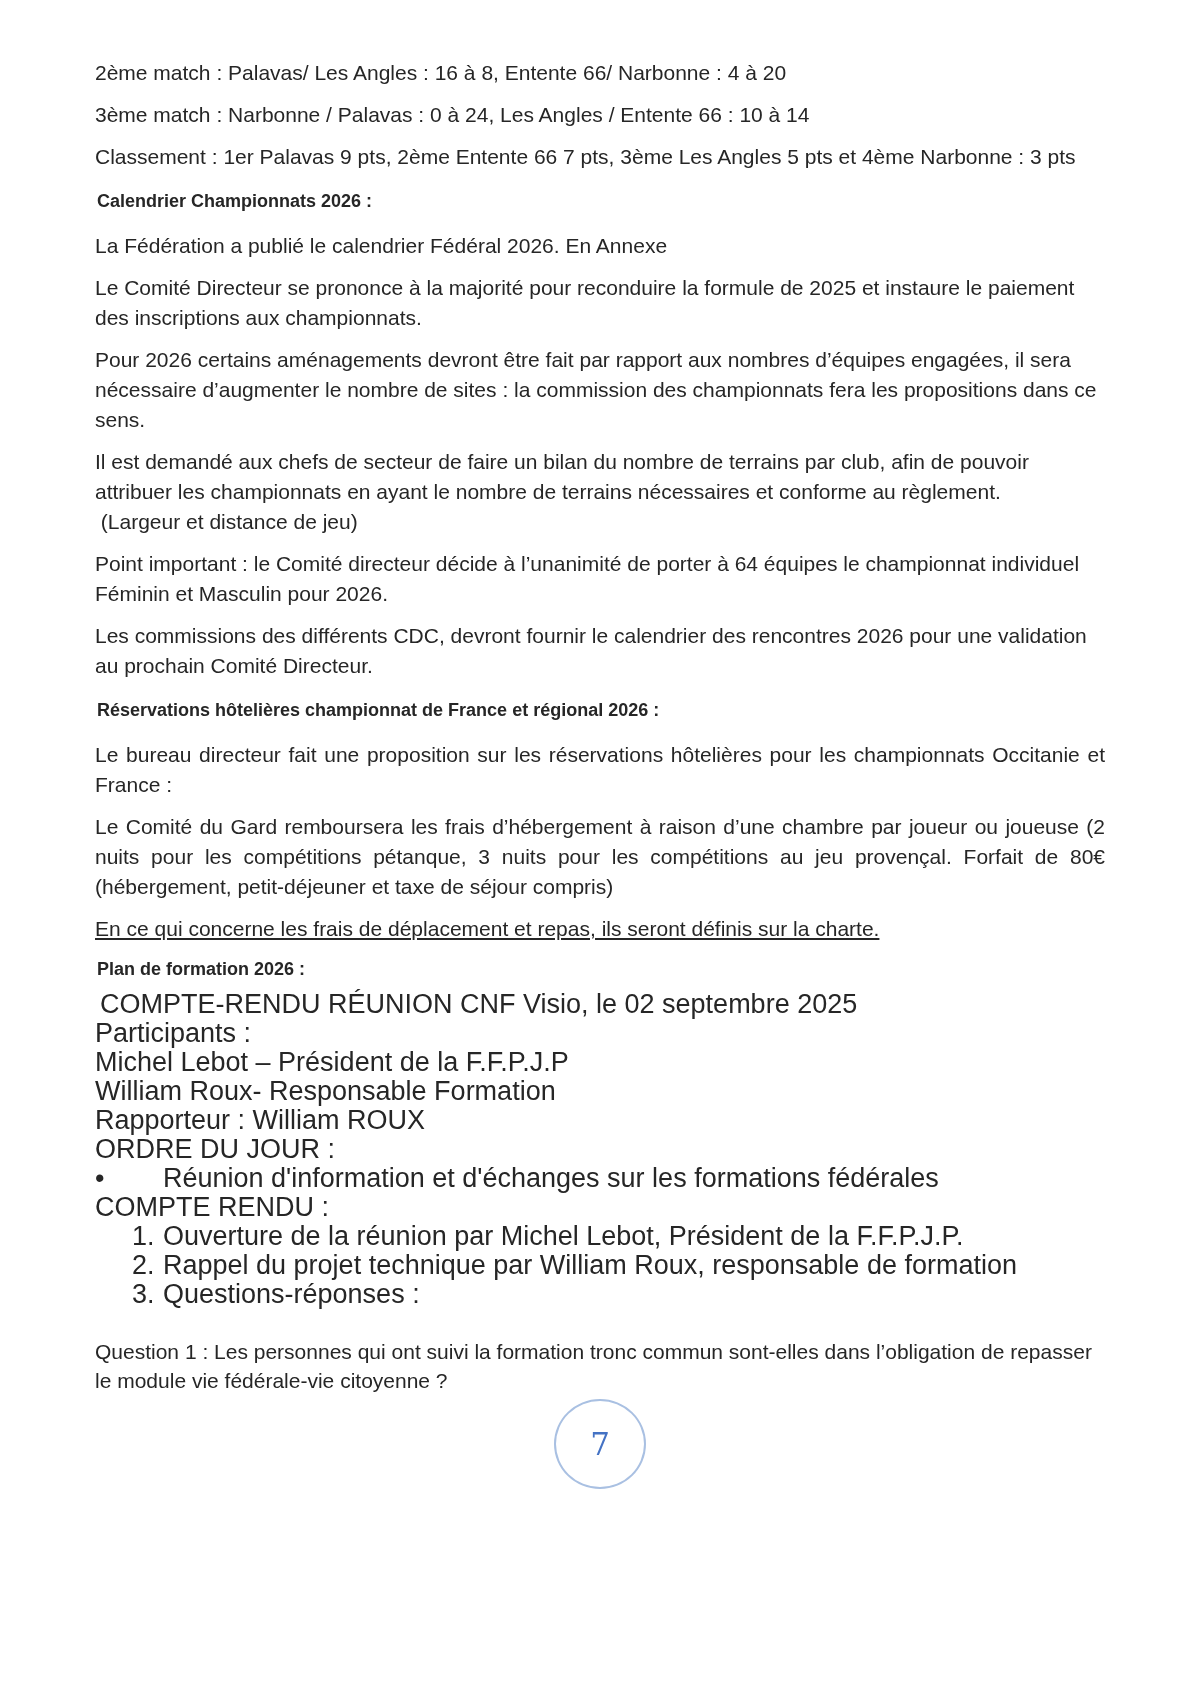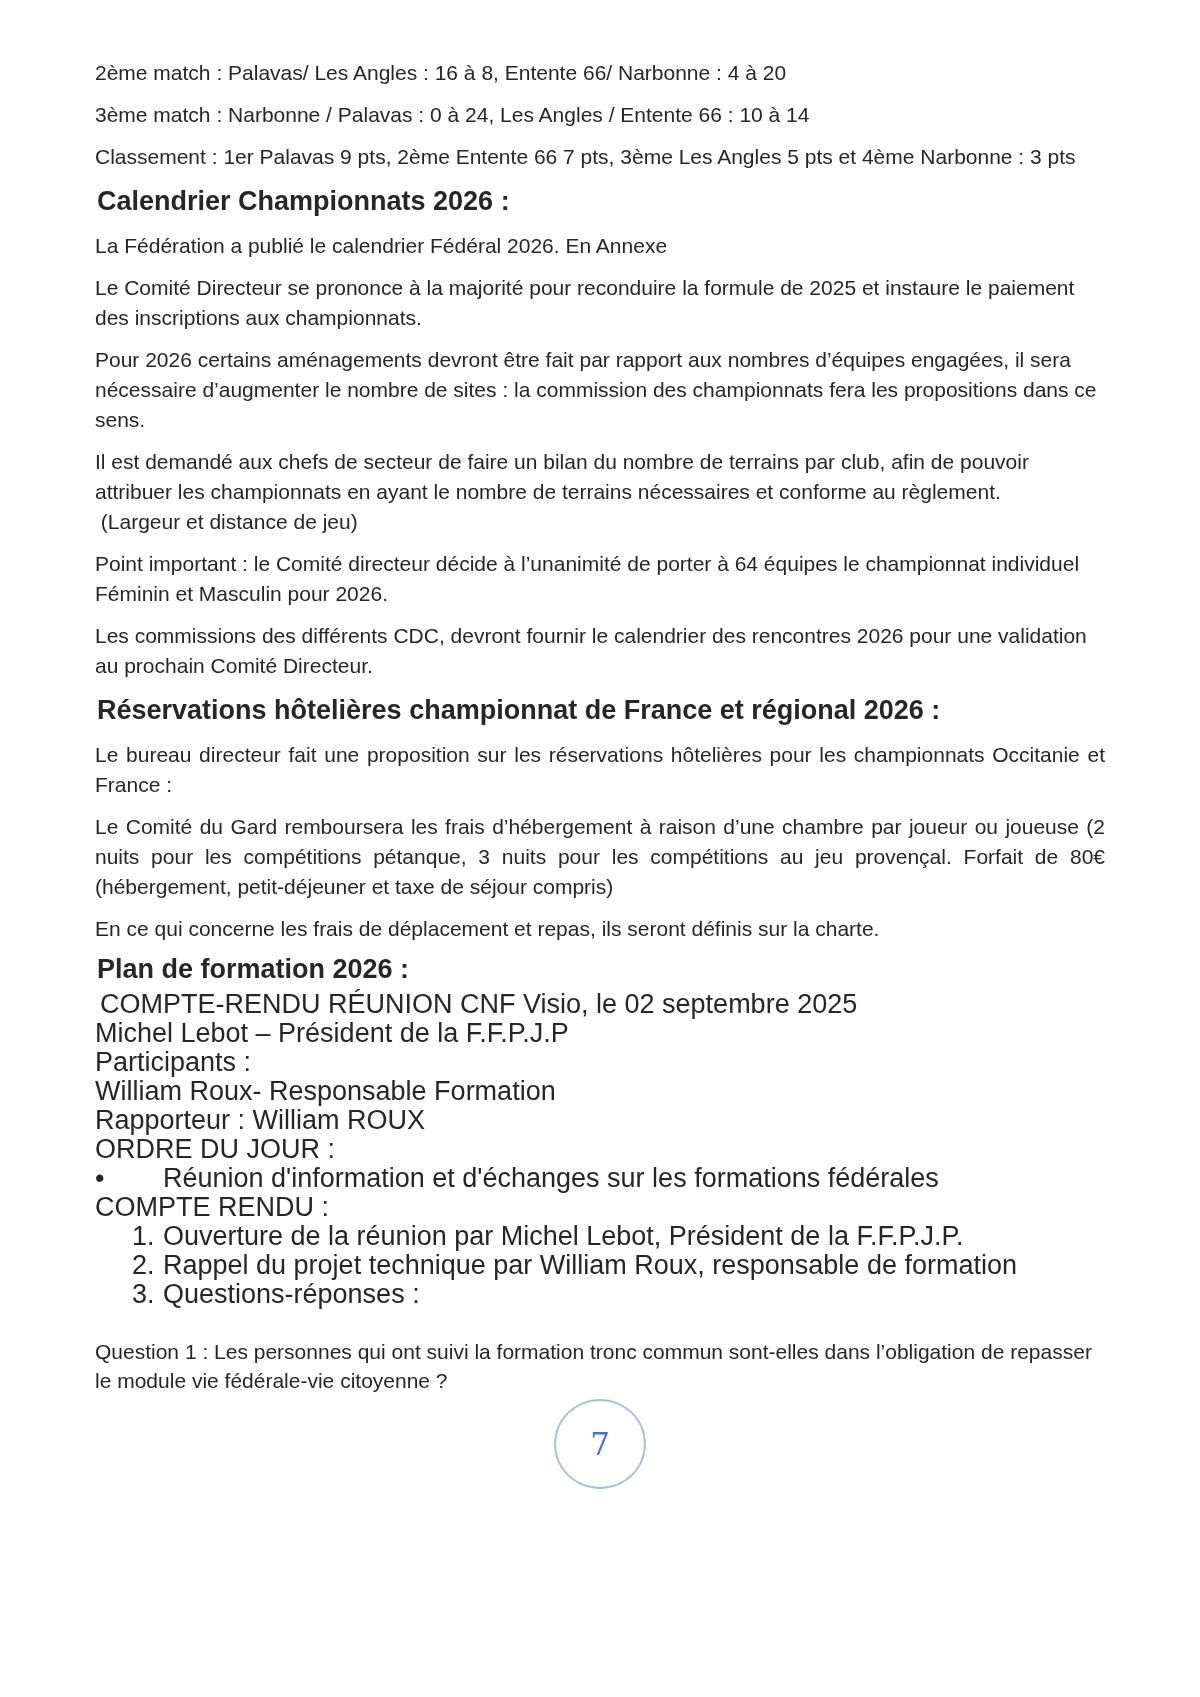--- a/index.html
+++ b/index.html
@@ -22,35 +22,35 @@
     position: relative;
     background: #ffffff;
   }
   .p {
     font-size: 21px;
     line-height: 30px;
     margin: 0 0 12px 0;
   }
   .just { text-align: justify; }
   .h1 {
-    font-size: 27px;
+    font-size: 18px;
     line-height: 34px;
     font-weight: 700;
     margin: 3px 0 13px 0;
     padding-left: 2px;
   }
   .h1.nt { margin-top: 0; margin-bottom: 4px; }
   .bold { font-weight: 400; }
   .prewrap { white-space: pre-wrap; }
   .pair {
     font-size: 21px;
     line-height: 28px;
     margin: 0 0 8px 0;
   }
-  .mb8 { margin-bottom: 8px; }
+  .mb8 { margin-bottom: 8px; text-decoration: underline; }
   .tight {
     font-size: 27px;
     line-height: 29px;
     margin: 0;
   }
   .ind5 { padding-left: 5px; }
   .bullet-row { display: flex; }
   .bullet-glyph { flex: 0 0 68px; }
   .num-row { display: flex; padding-left: 37px; }
   .num { flex: 0 0 31px; }
@@ -108,23 +108,23 @@
 
   <p class="p just"><span>Le Comité du Gard remboursera les frais d’hébergement à raison d’une chambre par joueur ou joueuse (2 nuits pour les compétitions pétanque, 3 nuits pour les compétitions au jeu provençal. </span><span class="bold">Forfait de 80€</span><span> (hébergement, petit-déjeuner et taxe de séjour compris)</span></p>
 
 
   <p class="p mb8">En ce qui concerne les frais de déplacement et repas, ils seront définis sur la charte.</p>
 
   <h2 class="h1 nt">Plan de formation 2026 :</h2>
 
   <p class="tight ind5">COMPTE-RENDU RÉUNION CNF Visio, le 02 septembre 2025</p>
 
+  <p class="tight bold">Participants :</p>
+
   <p class="tight">Michel Lebot – Président de la F.F.P.J.P</p>
-
-  <p class="tight bold">Participants :</p>
 
   <p class="tight">William Roux- Responsable Formation</p>
 
   <p class="tight"><span class="bold">Rapporteur :</span><span class="prewrap"> William ROUX</span></p>
 
   <p class="tight">ORDRE DU JOUR :</p>
 
   <div class="tight bullet-row">
     <span class="bullet-glyph">•</span>
     <span>Réunion d'information et d'échanges sur les formations fédérales</span>

